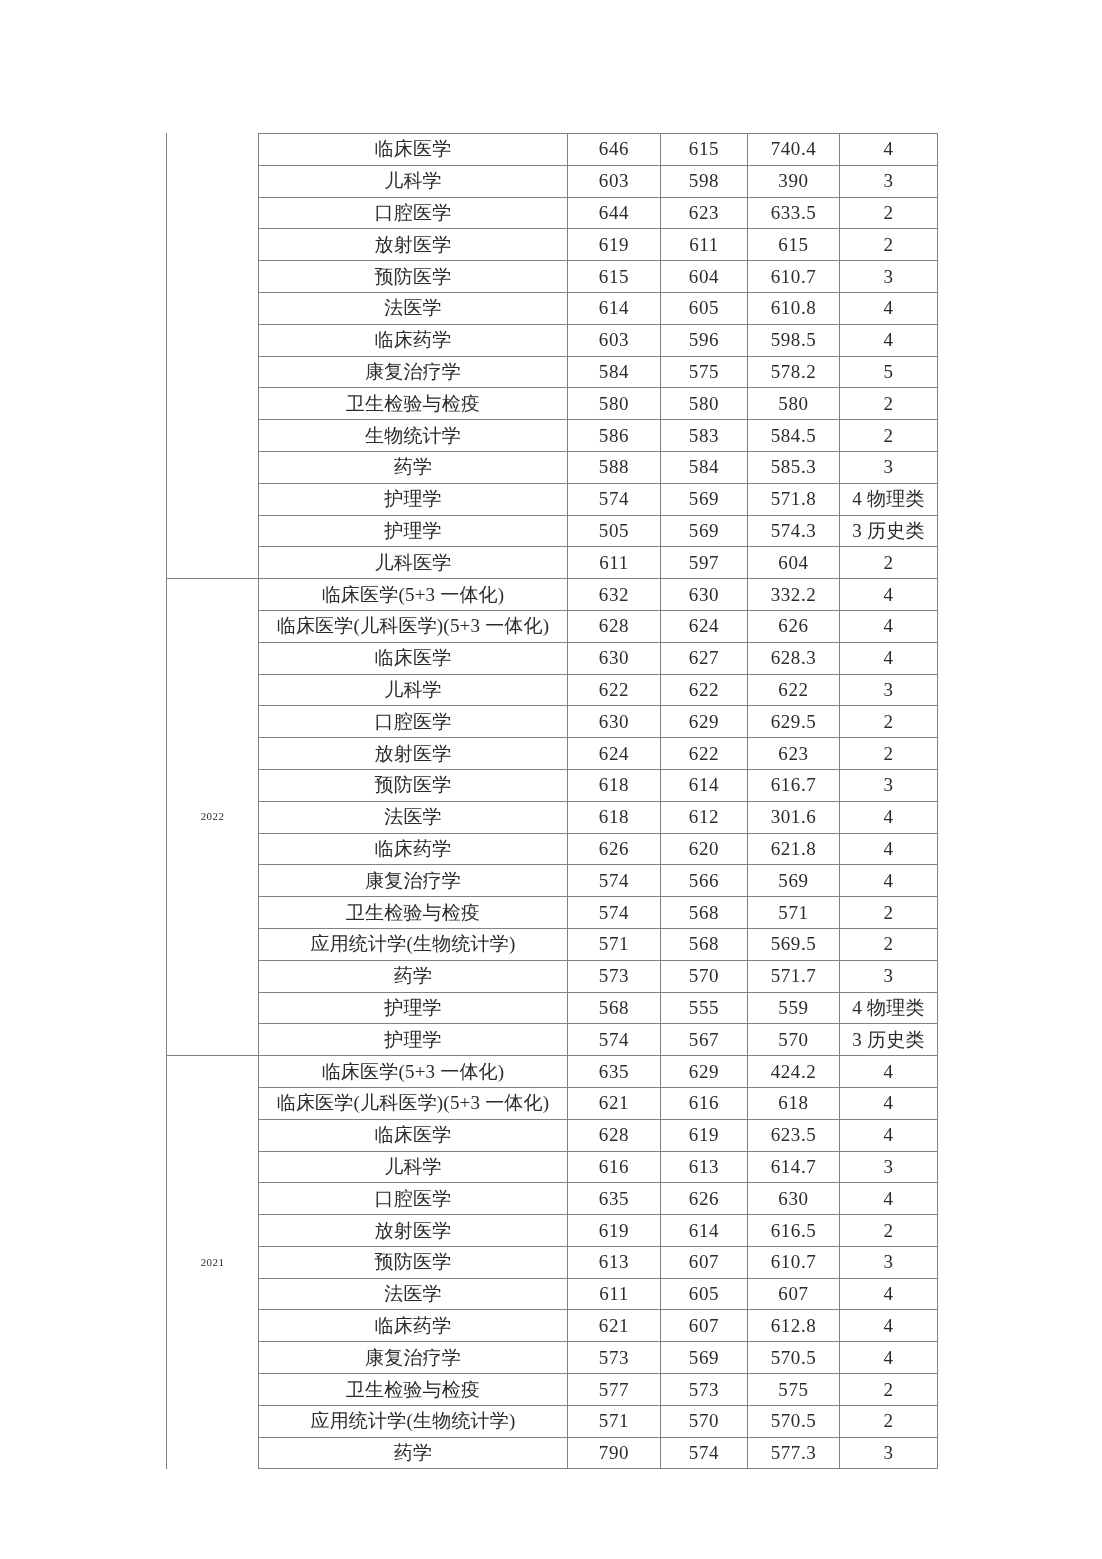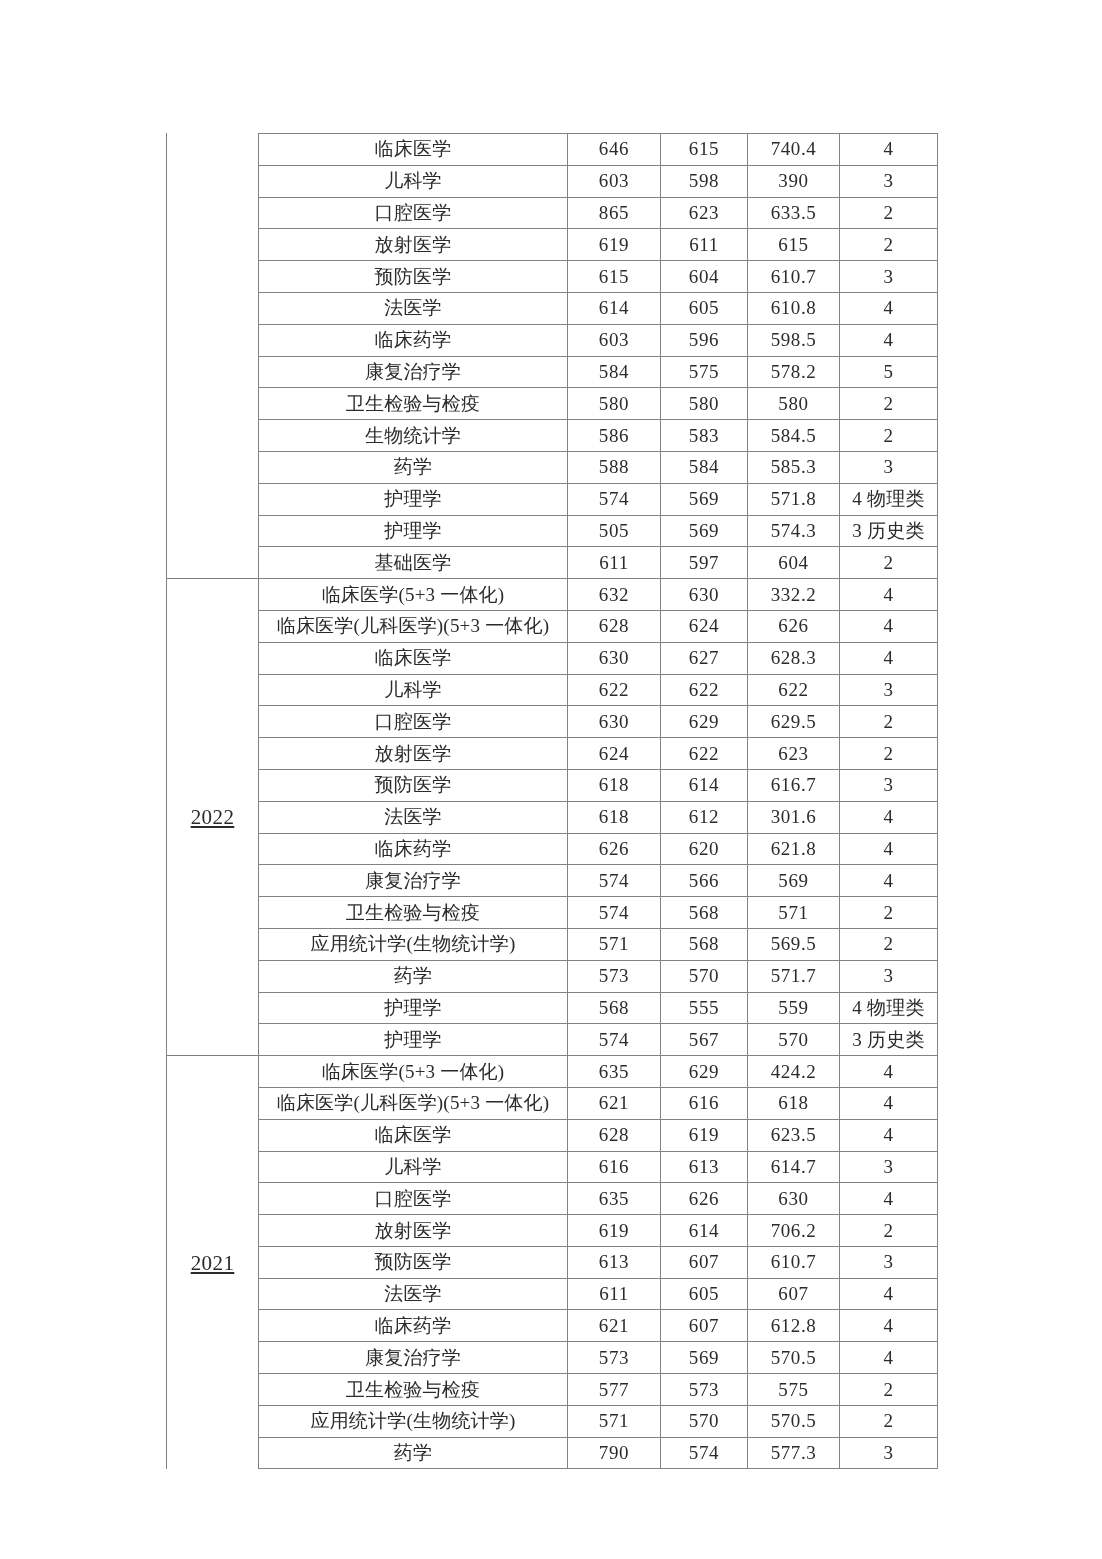--- a/index.html
+++ b/index.html
@@ -37,24 +37,23 @@
   col.c-major{width:309px;}
   col.c-max  {width:93px;}
   col.c-min  {width:87px;}
   col.c-avg  {width:92px;}
   col.c-count{width:98px;}
 
   
   td.year{
     border-left:1.4px solid #808080;
     border-right:1.4px solid #808080;
-    font-size:21px;
+    font-size:11px;
     letter-spacing:.4px;
     color:#3a3a3a;
-    text-decoration:underline;
   }
   td.year.grp-top{border-top:1.4px solid #808080;}
 
   
   td.major,td.num{
     border:1.1px solid #828282;
   }
   td.major{
     font-size:19px;
     letter-spacing:.2px;
@@ -102,21 +101,21 @@
         </tr>
         <tr class="thick">
           <td class="major">儿科学</td>
           <td class="num">603</td>
           <td class="num">598</td>
           <td class="num">390</td>
           <td class="num count">3</td>
         </tr>
         <tr>
           <td class="major">口腔医学</td>
-          <td class="num">865</td>
+          <td class="num">644</td>
           <td class="num">623</td>
           <td class="num">633.5</td>
           <td class="num count">2</td>
         </tr>
         <tr class="thick">
           <td class="major">放射医学</td>
           <td class="num">619</td>
           <td class="num">611</td>
           <td class="num">615</td>
           <td class="num count">2</td>
@@ -178,21 +177,21 @@
           <td class="num count">4 物理类</td>
         </tr>
         <tr>
           <td class="major">护理学</td>
           <td class="num">505</td>
           <td class="num">569</td>
           <td class="num">574.3</td>
           <td class="num count">3 历史类</td>
         </tr>
         <tr class="thick">
-          <td class="major">基础医学</td>
+          <td class="major">儿科医学</td>
           <td class="num">611</td>
           <td class="num">597</td>
           <td class="num">604</td>
           <td class="num count">2</td>
         </tr>
         <tr>
           <td class="year grp-top" rowspan="15">2022</td>
           <td class="major">临床医学(5+3 一体化)</td>
           <td class="num">632</td>
           <td class="num">630</td>
@@ -330,21 +329,21 @@
           <td class="major">口腔医学</td>
           <td class="num">635</td>
           <td class="num">626</td>
           <td class="num">630</td>
           <td class="num count">4</td>
         </tr>
         <tr class="thick">
           <td class="major">放射医学</td>
           <td class="num">619</td>
           <td class="num">614</td>
-          <td class="num">706.2</td>
+          <td class="num">616.5</td>
           <td class="num count">2</td>
         </tr>
         <tr>
           <td class="major">预防医学</td>
           <td class="num">613</td>
           <td class="num">607</td>
           <td class="num">610.7</td>
           <td class="num count">3</td>
         </tr>
         <tr class="thick">

